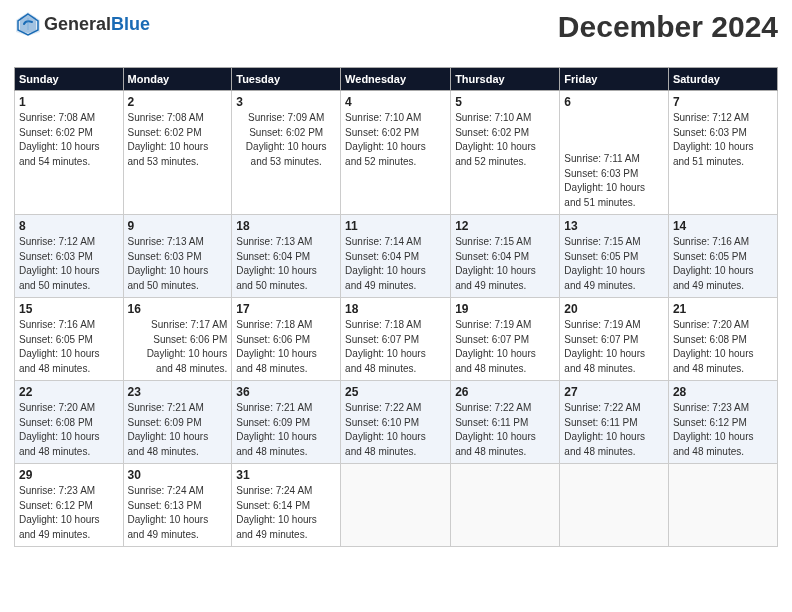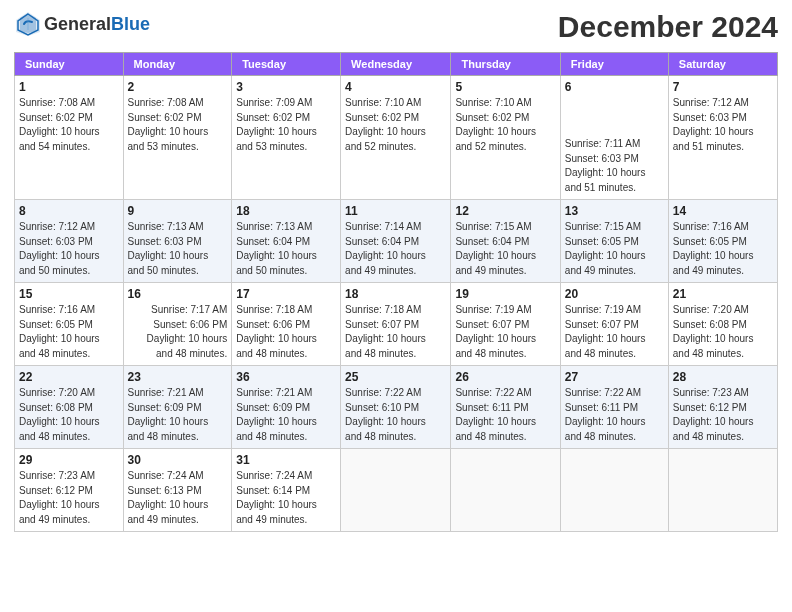--- a/index.html
+++ b/index.html
@@ -11,21 +11,21 @@
       overflow: hidden;
     }
     .container {
       width: 792px;
       padding: 10px 14px 8px 14px;
     }
     .header {
       display: flex;
       justify-content: space-between;
       align-items: flex-start;
-      margin-bottom: 8px;
+      margin-bottom: 23px;
       gap: 8px;
     }
     .logo {
       display: flex;
       align-items: center;
     }
     .logo-general { color: #333; }
     .logo-blue { color: #1a6bb5; }
     .logo-icon {
       width: 28px;
@@ -43,23 +43,23 @@
     .location {
       font-size: 14px;
       color: #555;
     }
     .calendar {
       width: 100%;
       border-collapse: collapse;
       font-size: 9.5px;
     }
     .calendar th {
-      background: #8b5cf6;
+      background: #0f172a;
       color: #fff;
-      padding: 5px 10px;
+      padding: 5px 4px;
       text-align: left;
       font-size: 11px;
       font-weight: bold;
       border: 1px solid #aaa;
     }
     .calendar td {
       vertical-align: top;
       border: 1px solid #ccc;
       padding: 4px 4px 4px 4px;
       height: 80px;
@@ -133,21 +133,21 @@
           </td>
           <td>
             <span class="day-num">2</span>
             <div class="day-info" style="white-space: pre-line;">Sunrise: 7:08 AM
 Sunset: 6:02 PM
 Daylight: 10 hours
 and 53 minutes.</div>
           </td>
           <td>
             <span class="day-num">3</span>
-            <div class="day-info" style="white-space: pre-line;">Sunrise: 7:09 AM
+            <div class="day-info" style="white-space: pre-line; text-align: center;">Sunrise: 7:09 AM
 Sunset: 6:02 PM
 Daylight: 10 hours
 and 53 minutes.</div>
           </td>
           <td>
             <span class="day-num">4</span>
             <div class="day-info" style="white-space: pre-line;">Sunrise: 7:10 AM
 Sunset: 6:02 PM
 Daylight: 10 hours
 and 52 minutes.</div>

